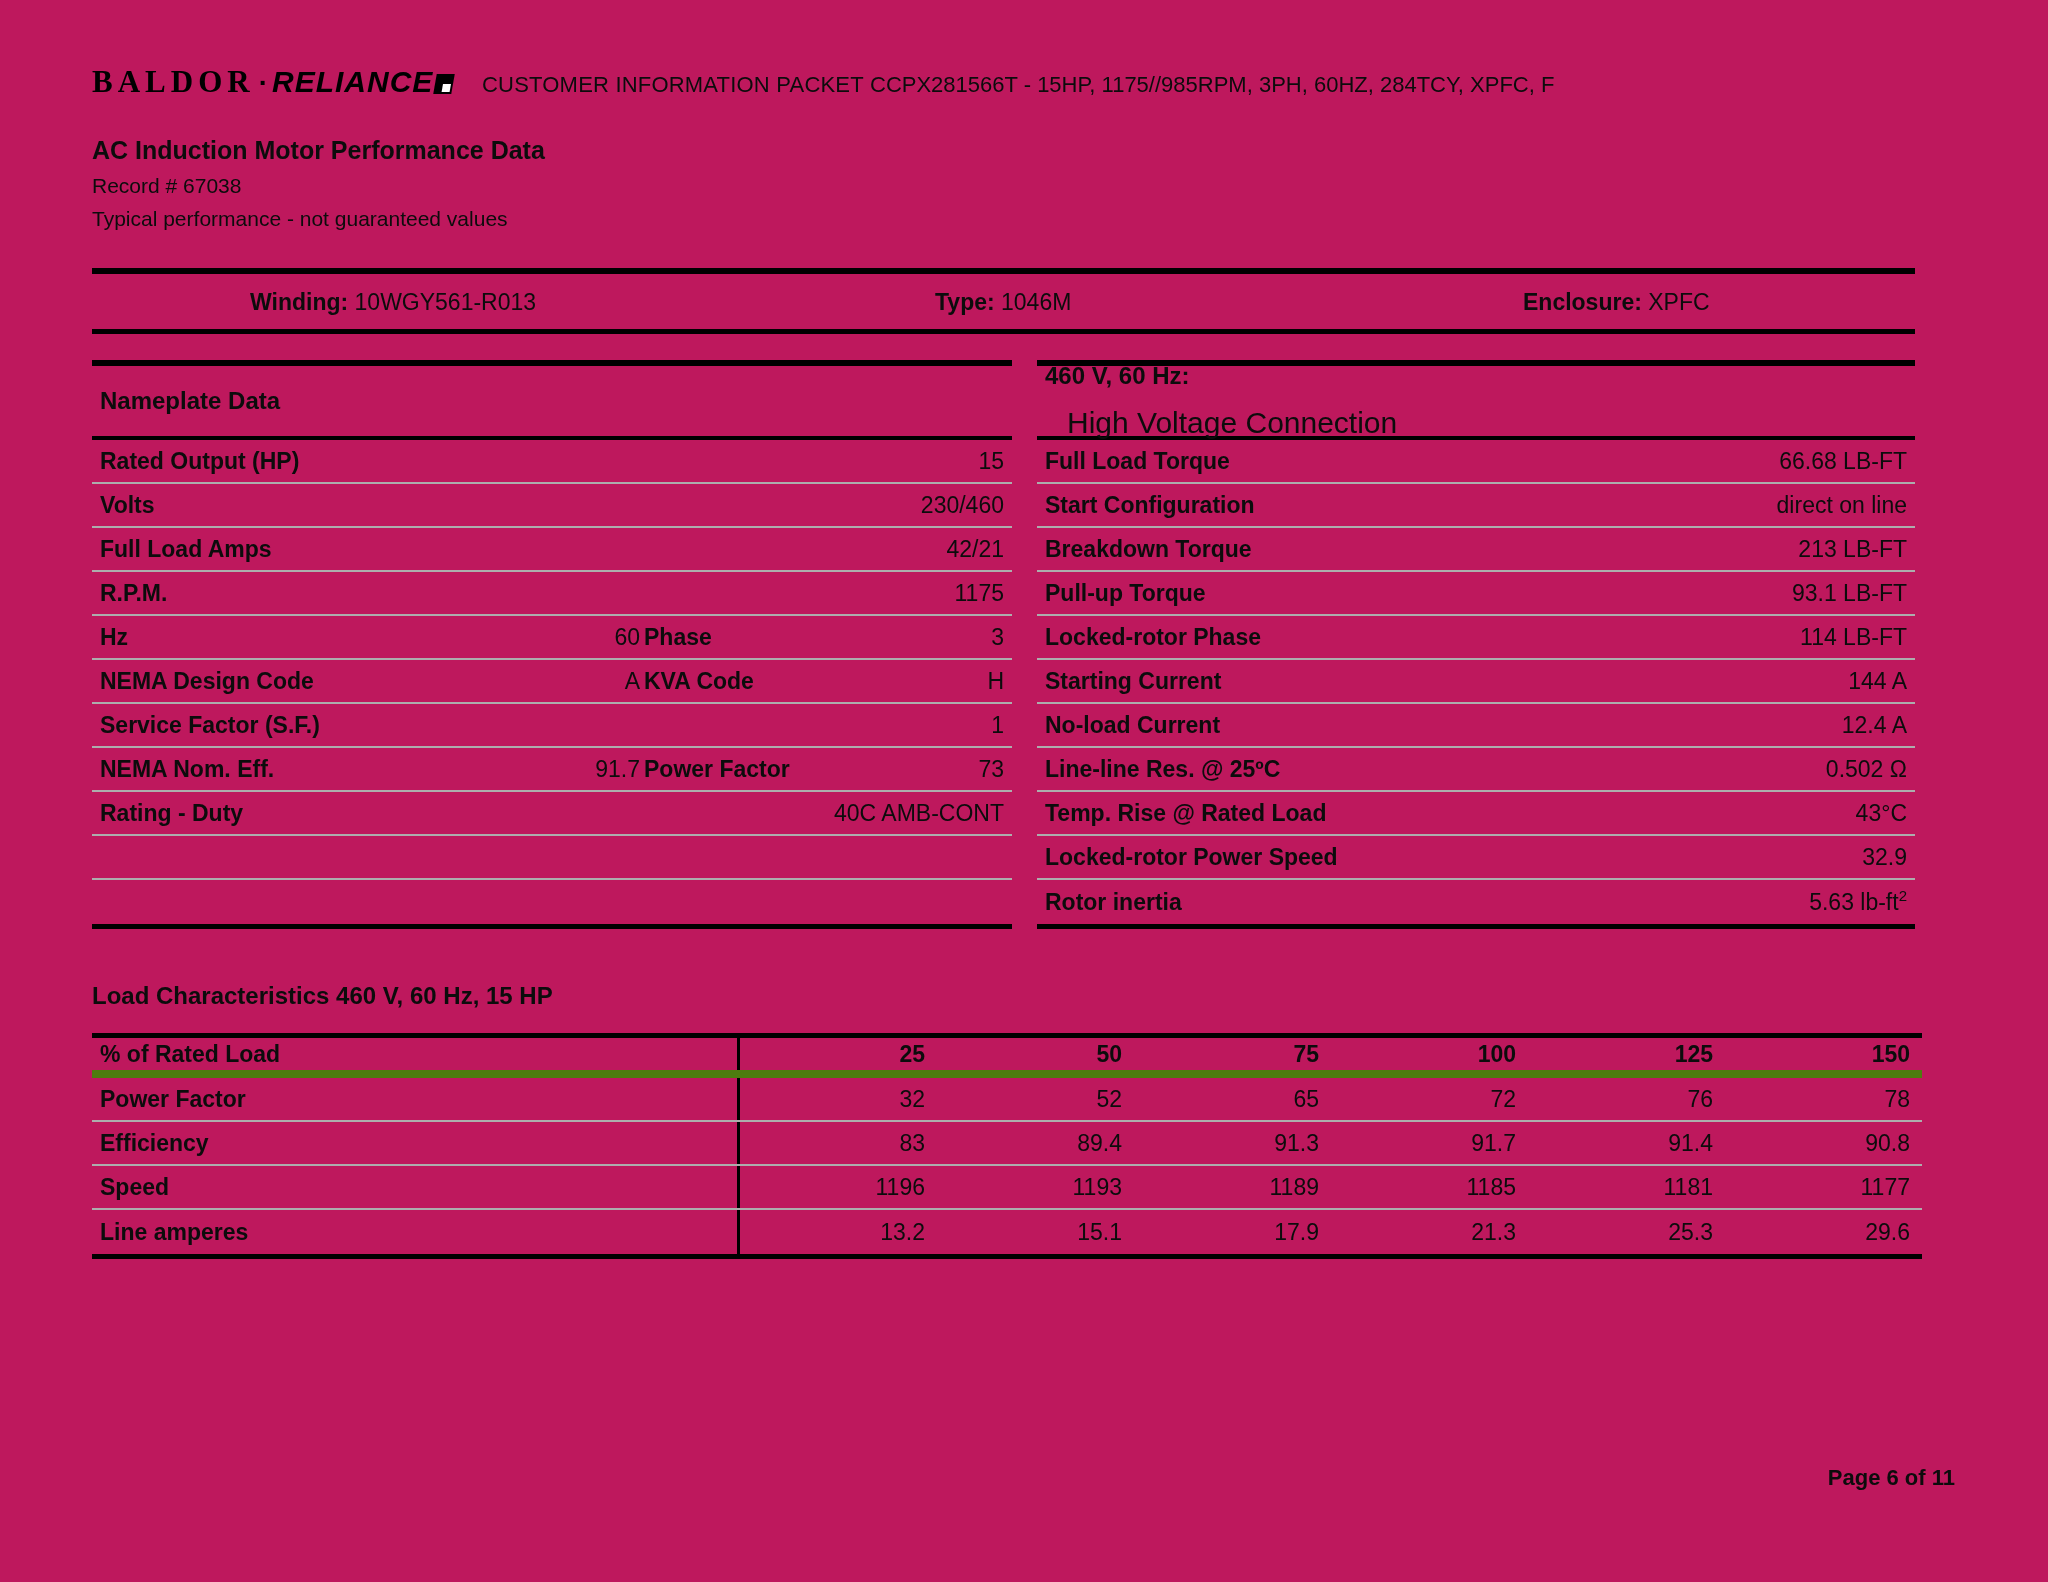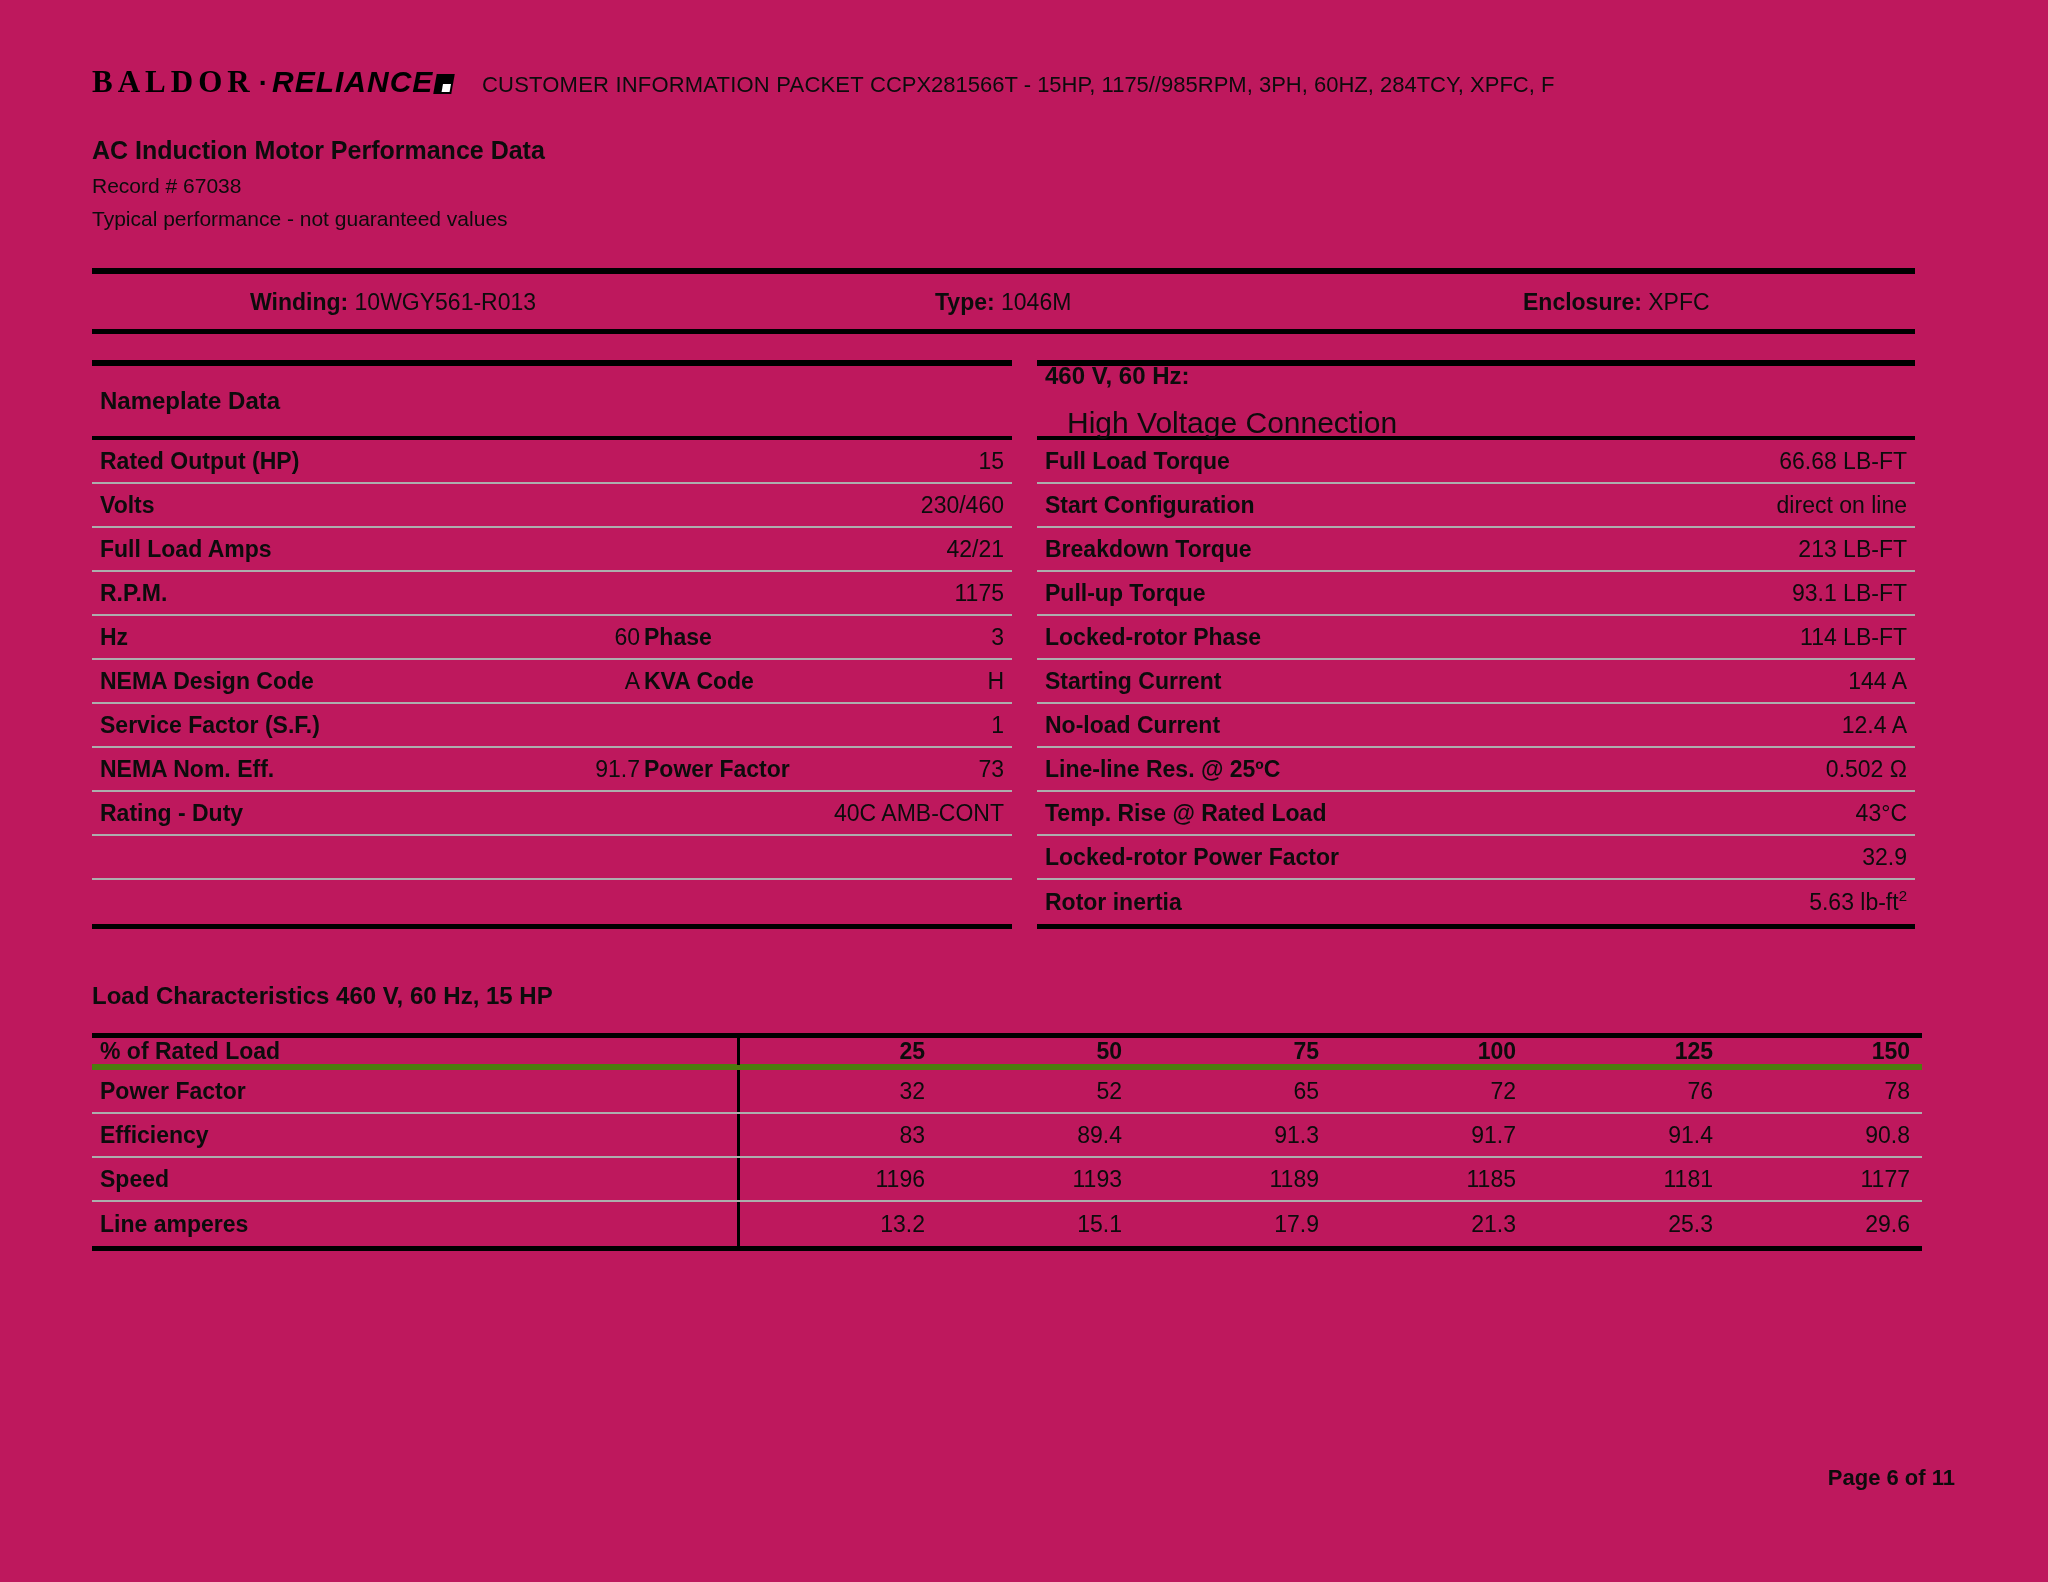--- a/index.html
+++ b/index.html
@@ -63,21 +63,21 @@
   .lbl2 { font-weight:700; margin-left:4px; white-space:nowrap; }
   .sup2 { font-size:15px; vertical-align:super; line-height:0; }
 
   
   .load-heading { position:absolute; left:92px; top:982px; font-weight:700; font-size:24px; }
   .load-table {
     position:absolute; left:92px; top:1033px; width:1830px;
     border-top:5px solid #000; border-bottom:5px solid #000;
   }
   .ld-row { display:grid; grid-template-columns:648px repeat(6, 1fr); align-items:center; height:44px; }
-  .ld-row.ld-head { height:32px; border-bottom:6px solid #4d7c0f; }
+  .ld-row.ld-head { height:40px; border-bottom:8px solid #4d7c0f; }
   .ld-row.mid-border { border-bottom:2px solid #adadad; }
   .ld-label { font-weight:700; padding-left:8px; border-right:3px solid #000; align-self:stretch; display:flex; align-items:center; }
   .ld-cell { text-align:right; padding-right:12px; white-space:nowrap; }
   .ld-head .ld-cell { font-weight:700; }
 
   
   .page-num { position:absolute; top:1465px; right:93px; font-weight:700; font-size:22px; }
 </style>
 </head>
 <body>
@@ -206,21 +206,21 @@
       </div>
       <div class="trow">
         <span class="lbl">Line-line Res. @ 25ºC</span>
         <span class="val">0.502 Ω</span>
       </div>
       <div class="trow">
         <span class="lbl">Temp. Rise @ Rated Load</span>
         <span class="val">43°C</span>
       </div>
       <div class="trow">
-        <span class="lbl">Locked-rotor Power Factor</span>
+        <span class="lbl">Locked-rotor Power Speed</span>
         <span class="val">32.9</span>
       </div>
       <div class="trow last">
         <span class="lbl">Rotor inertia</span>
         <span class="val"><span>5.63 lb-ft</span><span class="sup2">2</span></span>
       </div>
     </div>
   </div>
 
   <div class="load-heading">Load Characteristics 460 V, 60 Hz, 15 HP</div>

